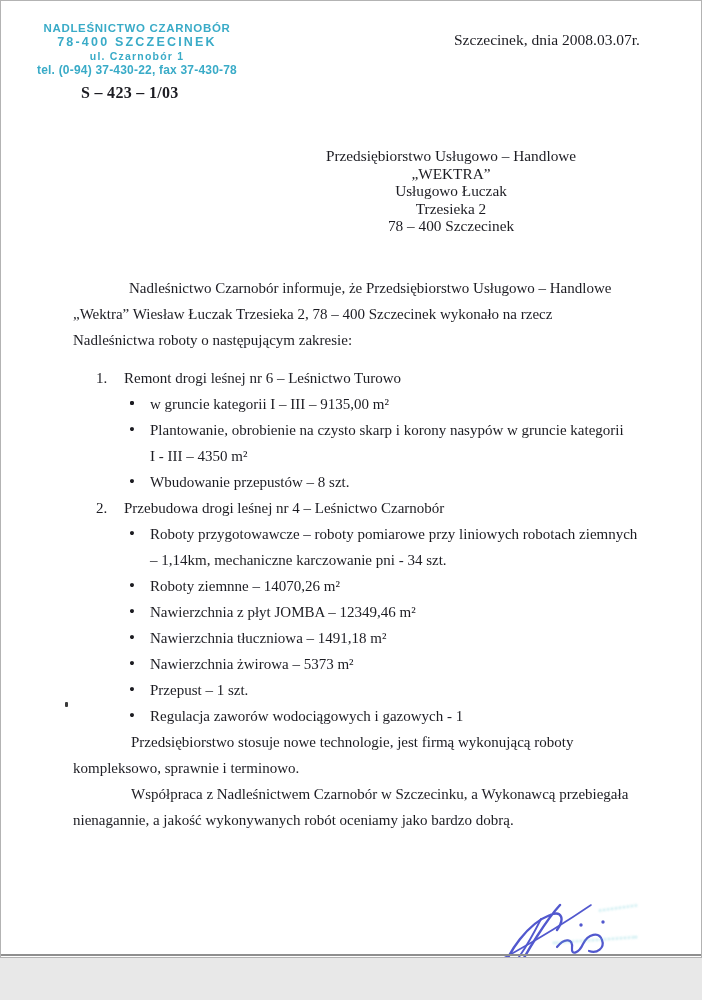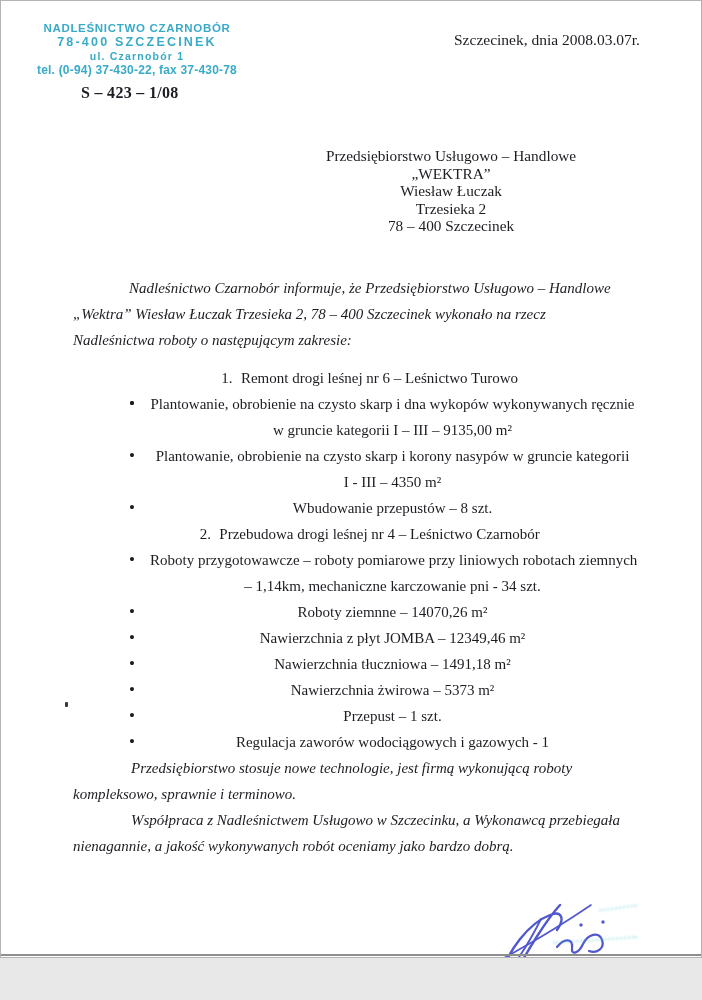--- a/index.html
+++ b/index.html
@@ -23,25 +23,25 @@
   .date { position:absolute; left:453px; top:30px; font-size:15.5px; white-space:nowrap; }
   .ref  { position:absolute; left:80px;  top:83px; font-size:16px; font-weight:700; letter-spacing:0.3px; white-space:nowrap; }
 
   .recipient {
     position:absolute; left:250px; top:146px; width:400px; text-align:center;
     font-size:15.3px; line-height:17.6px;
   }
   .recipient div { white-space:nowrap; }
 
   .doc { position:absolute; left:72px; top:274px; width:562px; font-size:15px; line-height:26px; }
-  .doc .line { white-space:nowrap;font-style:italic; }
+  .doc .line { white-space:nowrap; }
   .indent  { text-indent:56px; }
   .indent2 { text-indent:58px; }
 
-  .list { margin-top:12px;text-align:center; }
+  .list { margin-top:12px; }
   .item-title { padding-left:23px; white-space:nowrap; }
   .item-title .num { display:inline-block; width:28px; }
   .bullet-item { position:relative; padding-left:77px; }
   .bullet-item .bullet-marker {
     position:absolute; left:56px; top:0; font-size:17px; line-height:26px;
   }
   .bullet-text div { white-space:nowrap; }
 
   .closing { }
 
@@ -61,26 +61,26 @@
 <div class="page">
 
   <div class="stamp">
     <div class="stamp-l1">NADLEŚNICTWO CZARNOBÓR</div>
     <div class="stamp-l2">78-400 SZCZECINEK</div>
     <div class="stamp-l3">ul. Czarnobór 1</div>
     <div class="stamp-l4">tel. (0-94) 37-430-22, fax 37-430-78</div>
   </div>
 
   <div class="date">Szczecinek, dnia 2008.03.07r.</div>
-  <div class="ref">S – 423 – 1/08</div>
+  <div class="ref">S – 423 – 1/03</div>
 
   <div class="recipient">
     <div>Przedsiębiorstwo Usługowo – Handlowe</div>
     <div>„WEKTRA”</div>
-    <div>Wiesław Łuczak</div>
+    <div>Usługowo Łuczak</div>
     <div>Trzesieka 2</div>
     <div>78 – 400 Szczecinek</div>
   </div>
 
   <div class="doc">
 
     <div class="para">
       <div class="line indent">Nadleśnictwo Czarnobór informuje, że Przedsiębiorstwo Usługowo – Handlowe</div>
       <div class="line">„Wektra”  Wiesław Łuczak Trzesieka 2, 78 – 400 Szczecinek wykonało na rzecz</div>
       <div class="line">Nadleśnictwa roboty o następującym zakresie:</div>
@@ -91,21 +91,20 @@
       <div class="item-title">
         <span class="num">1.</span><span>Remont drogi leśnej nr 6 – Leśnictwo Turowo</span>
       </div>
 
       <div class="bullet-item">
         <span class="bullet-marker">•</span>
       </div>
       <div class="bullet-item">
         <span class="bullet-marker">•</span>
         <div class="bullet-text">
-          <div>Plantowanie, obrobienie na czysto skarp i dna wykopów wykonywanych ręcznie</div>
           <div>w gruncie kategorii I – III – 9135,00 m²</div>
         </div>
       </div>
       <div class="bullet-item">
         <span class="bullet-marker">•</span>
         <div class="bullet-text">
           <div>Plantowanie, obrobienie na czysto skarp i korony nasypów w gruncie kategorii</div>
           <div>I - III – 4350 m²</div>
         </div>
       </div>
@@ -161,21 +160,21 @@
         <span class="bullet-marker">•</span>
         <div class="bullet-text">
           <div>Regulacja zaworów wodociągowych i gazowych - 1</div>
         </div>
       </div>
     </div>
 
     <div class="closing">
       <div class="line indent2">Przedsiębiorstwo  stosuje nowe technologie, jest firmą wykonującą roboty</div>
       <div class="line">kompleksowo, sprawnie i terminowo.</div>
-      <div class="line indent2">Współpraca z Nadleśnictwem Usługowo w Szczecinku, a Wykonawcą przebiegała</div>
+      <div class="line indent2">Współpraca z Nadleśnictwem Czarnobór w Szczecinku, a Wykonawcą przebiegała</div>
       <div class="line">nienagannie, a jakość wykonywanych robót oceniamy jako bardzo dobrą.</div>
     </div>
   </div>
 
   <div class="sig">
     <svg width="262" height="110" viewBox="0 0 262 110" xmlns="http://www.w3.org/2000/svg">
       <g fill="none" stroke="#3f46c9" stroke-linecap="round" opacity="0.9">
         <path d="M14,98 C55,82 115,48 162,16" stroke-width="1.6"></path>
         <path d="M131,16 C118,30 98,62 88,82 C81,96 68,104 72,88 C78,62 100,34 121,26 C133,21 136,30 128,41" stroke-width="2.4"></path>
         <path d="M112,30 C98,58 80,88 57,103" stroke-width="1.8"></path>

